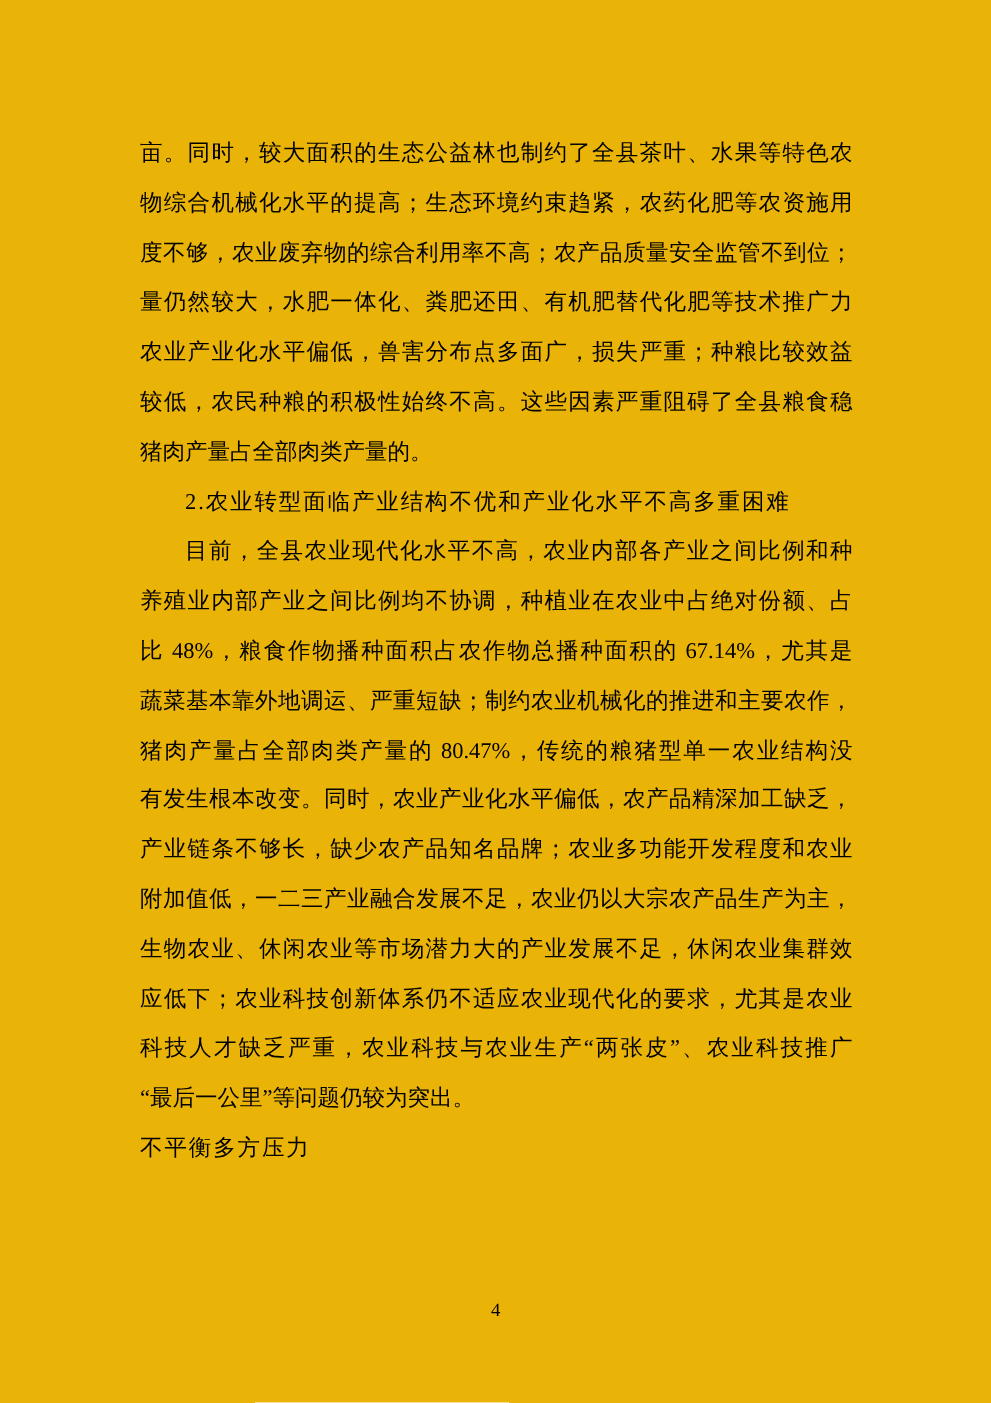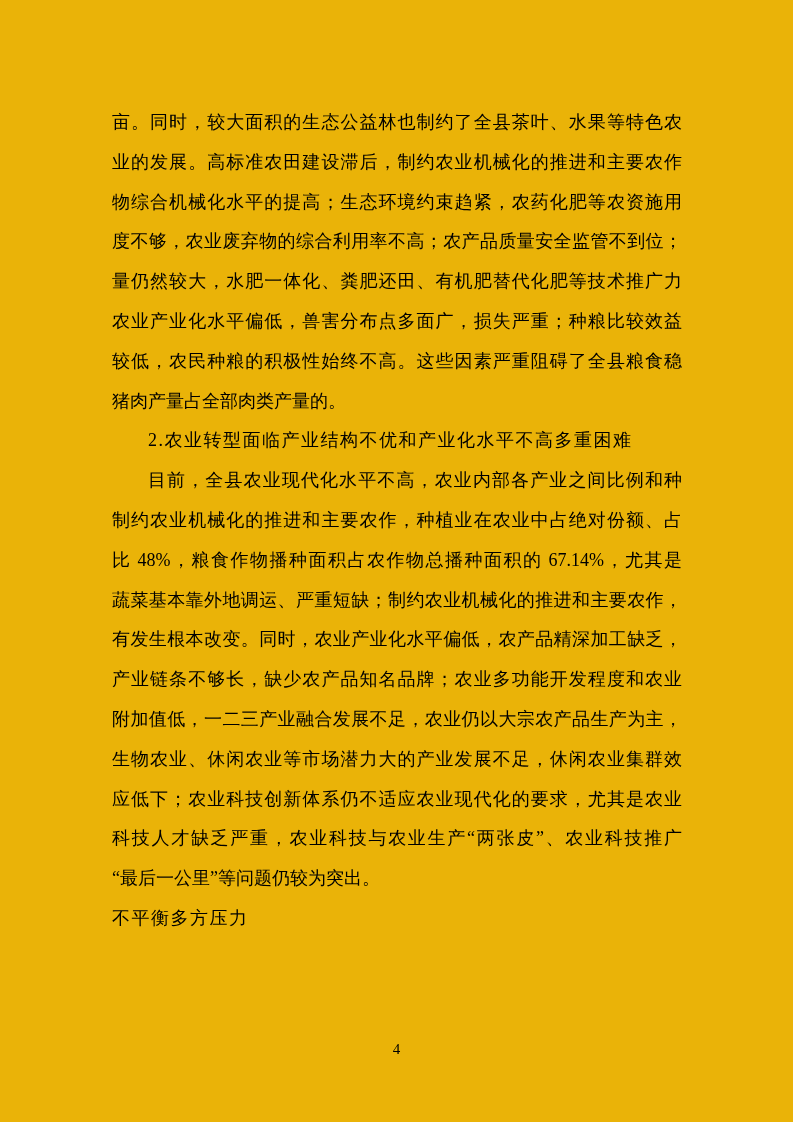--- a/index.html
+++ b/index.html
@@ -59,34 +59,34 @@
     font-family: "Liberation Serif", "DejaVu Serif", serif;
   }
 </style>
 </head>
 <body>
 
 <div class="page">
   <div class="text-block">
 
     <div class="line">亩。同时，较大面积的生态公益林也制约了全县茶叶、水果等特色农</div>
-    <div class="line">业的发展。高标准农田建设滞后，制约农业机械化的推进和主要农作</div>
     <div class="line">物综合机械化水平的提高；生态环境约束趋紧，农药化肥等农资施用</div>
     <div class="line">度不够，农业废弃物的综合利用率不高；农产品质量安全监管不到位；</div>
     <div class="line">量仍然较大，水肥一体化、粪肥还田、有机肥替代化肥等技术推广力</div>
     <div class="line">农业产业化水平偏低，兽害分布点多面广，损失严重；种粮比较效益</div>
     <div class="line">较低，农民种粮的积极性始终不高。这些因素严重阻碍了全县粮食稳</div>
     <div class="line last">猪肉产量占全部肉类产量的。</div>
 
     <div class="line heading indent">2.农业转型面临产业结构不优和产业化水平不高多重困难</div>
 
     <div class="line indent">目前，全县农业现代化水平不高，农业内部各产业之间比例和种</div>
-    <div class="line">制约农业机械化的推进和主要农作，种植业在农业中占绝对份额、占</div>
+    <div class="line">养殖业内部产业之间比例均不协调，种植业在农业中占绝对份额、占</div>
     <div class="line">比 48%，粮食作物播种面积占农作物总播种面积的 67.14%，尤其是</div>
     <div class="line">蔬菜基本靠外地调运、严重短缺；制约农业机械化的推进和主要农作，</div>
+    <div class="line">猪肉产量占全部肉类产量的 80.47%，传统的粮猪型单一农业结构没</div>
     <div class="line">有发生根本改变。同时，农业产业化水平偏低，农产品精深加工缺乏，</div>
     <div class="line">产业链条不够长，缺少农产品知名品牌；农业多功能开发程度和农业</div>
     <div class="line">附加值低，一二三产业融合发展不足，农业仍以大宗农产品生产为主，</div>
     <div class="line">生物农业、休闲农业等市场潜力大的产业发展不足，休闲农业集群效</div>
     <div class="line">应低下；农业科技创新体系仍不适应农业现代化的要求，尤其是农业</div>
     <div class="line">科技人才缺乏严重，农业科技与农业生产“两张皮”、农业科技推广</div>
     <div class="line last">“最后一公里”等问题仍较为突出。</div>
 
     <div class="line heading">不平衡多方压力</div>
 

